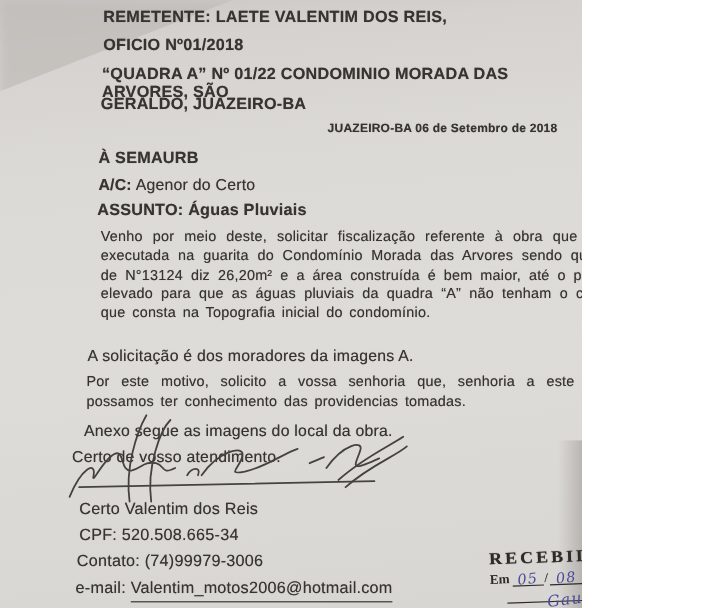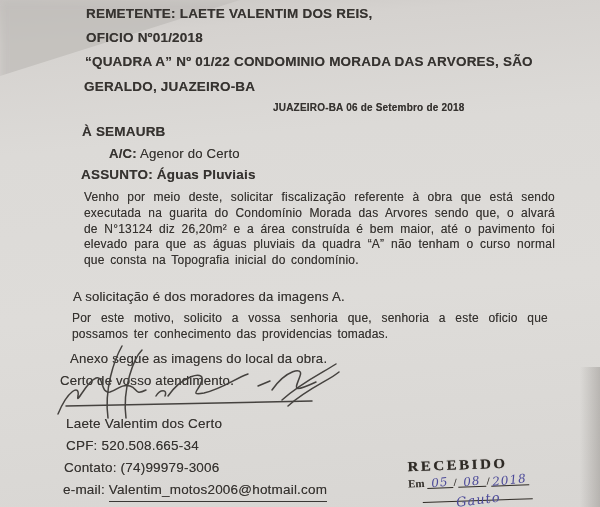--- a/index.html
+++ b/index.html
@@ -1,18 +1,18 @@
 <!DOCTYPE html>
 <html><head>
 <meta charset="utf-8">
 <style>
   html,body{margin:0;padding:0;}
   .photo{
     position:relative;
-    width:600px;height:507px;
+    width:485px;height:507px;
     overflow:hidden;
     background:linear-gradient(175deg,#c9c6c3 0%,#d5d2cf 8%,#dcdad7 28%,#dedcd9 58%,#d8d6d3 100%);
     font-family:"Liberation Sans",sans-serif;
     color:#363330;
   }
   .corner-shade{
     position:absolute;top:0;left:0;width:100%;height:100%;
     background:#bfbcb9;
     clip-path:polygon(0 0,40% 0,0 15%);
     filter:blur(4px);
@@ -21,21 +21,21 @@
   .edge-right{
     position:absolute;right:0;bottom:0;width:20px;height:140px;
     background:linear-gradient(to right,rgba(0,0,0,0),rgba(120,115,110,.35));
   }
   .letter p{margin:0;}
   .letter .txt{
     position:absolute;
     text-shadow:0 0 .6px rgba(54,51,48,.55);
     letter-spacing:.2px;
   }
-  .b{font-weight:bold;margin-left:27px;}
+  .b{font-weight:bold;}
   .hdr{font-size:13.5px;font-weight:bold;letter-spacing:.4px;}
   .body-p{
     font-size:12px;line-height:15.8px;
     text-align:justify;word-spacing:2px;
   }
   .single{font-size:13.2px;}
   .foot{font-size:13.5px;}
   .email-u{border-bottom:1.2px solid #3a3835;padding-bottom:4px;}
   
   .sig{position:absolute;left:50px;top:338px;}
@@ -99,21 +99,21 @@
       <path d="M76,80 C72,50 84,20 92,12"></path>
       <path d="M8,76 C18,52 30,46 28,58 C26,68 36,44 46,40 C54,37 50,56 60,54 C68,52 70,46 80,48 C88,50 84,58 96,52"></path>
       <path d="M106,58 c4,-7 12,-7 9,0"></path>
       <path d="M118,58 C132,38 154,32 152,42 C150,52 138,58 154,55 C172,51 186,40 198,36"></path>
       <path d="M208,48 l12,-5"></path>
       <path d="M222,52 C236,32 254,28 250,38 C246,50 240,56 266,44"></path>
       <path d="M232,62 C252,44 274,34 286,26"></path>
       <path d="M238,68 C258,50 280,42 289,34"></path>
     </svg>
 
-    <p class="txt foot" style="left:66px;top:416px;">Laete Valentim dos Certo</p>
+    <p class="txt foot" style="left:66px;top:416px;">Certo Valentim dos Reis</p>
     <p class="txt foot" style="left:66px;top:438px;">CPF: 520.508.665-34</p>
     <p class="txt foot" style="left:64px;top:460px;">Contato: (74)99979-3006</p>
     <p class="txt foot" style="left:63px;top:482px;"><span>e-mail: </span><span class="email-u">Valentim_motos2006@hotmail.com</span></p>
   </div>
 
   <div class="stamp">
     <div class="stamp-title">RECEBIDO</div>
     <div class="stamp-row">
       <span class="stamp-em">Em</span>
       <span class="seg seg-d"><span class="hand">05</span></span>

